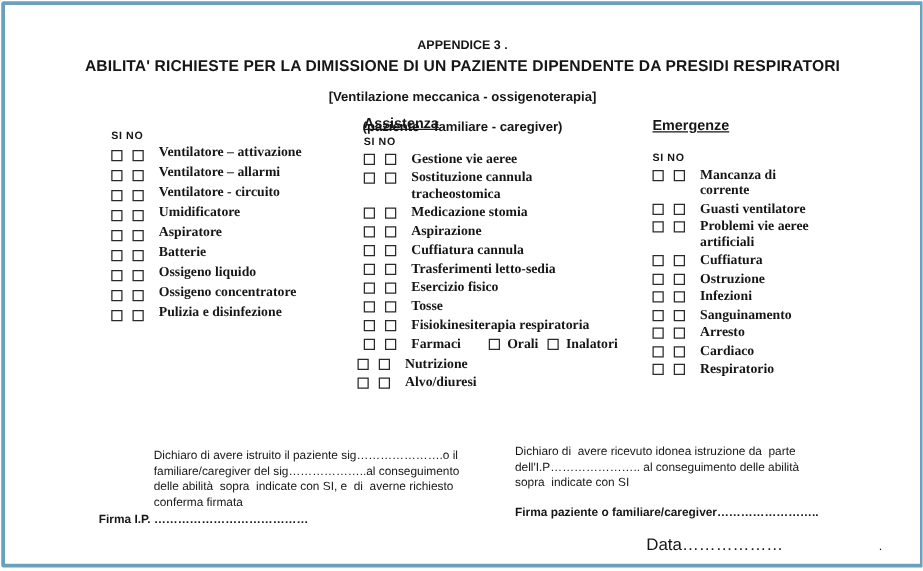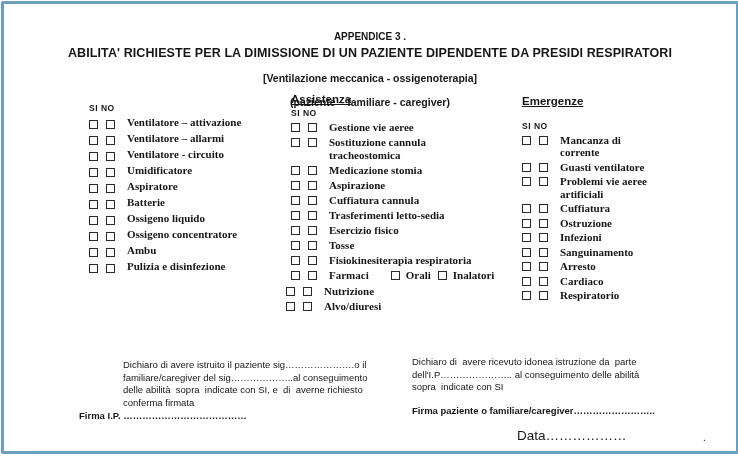--- a/index.html
+++ b/index.html
@@ -110,25 +110,20 @@
           <span class="check-label">Ossigeno liquido</span>
         </div>
         <div class="check-row">
           <span class="checkbox"></span>
           <span class="checkbox"></span>
           <span class="check-label">Ossigeno concentratore</span>
         </div>
         <div class="check-row">
           <span class="checkbox"></span>
           <span class="checkbox"></span>
-          <span class="check-label">Ambu</span>
-        </div>
-        <div class="check-row">
-          <span class="checkbox"></span>
-          <span class="checkbox"></span>
           <span class="check-label">Pulizia e disinfezione</span>
         </div>
       </div>
   </div>
 
   <div class="col col-mid">
     <div class="col-heading">Assistenza</div>
     <div class="si-no">SI NO</div>
     <div class="list">
         <div class="check-row">

